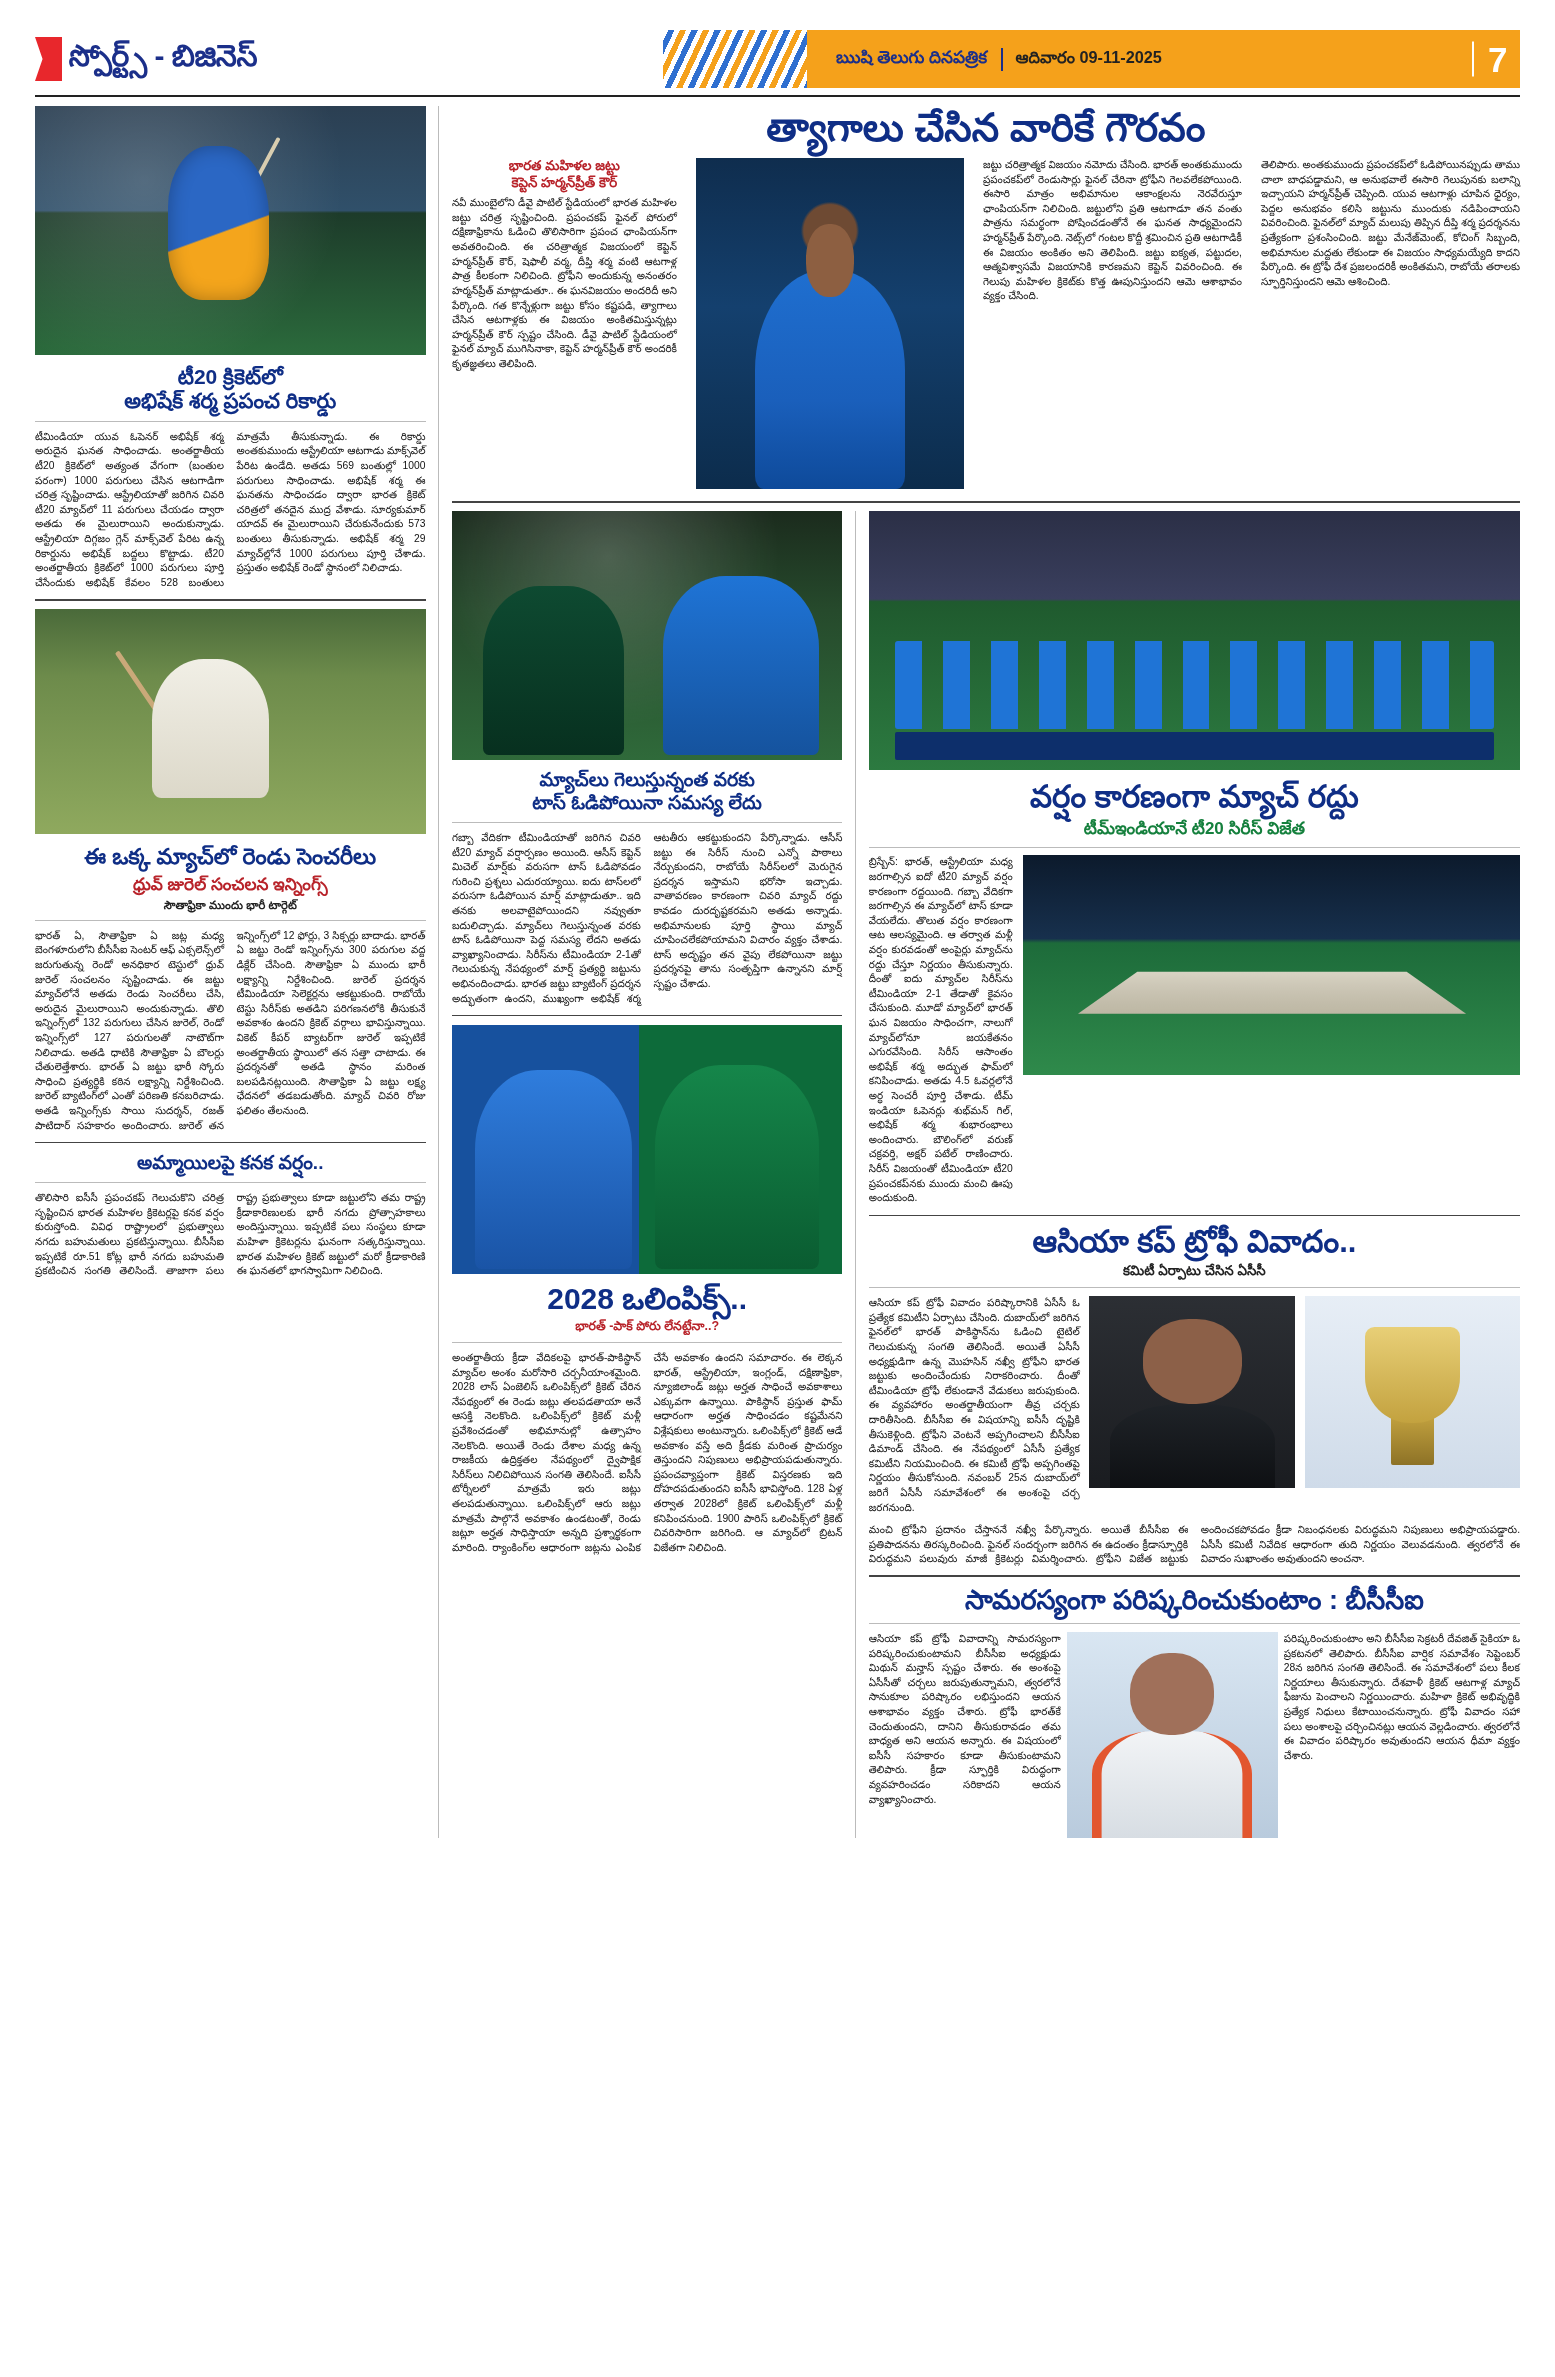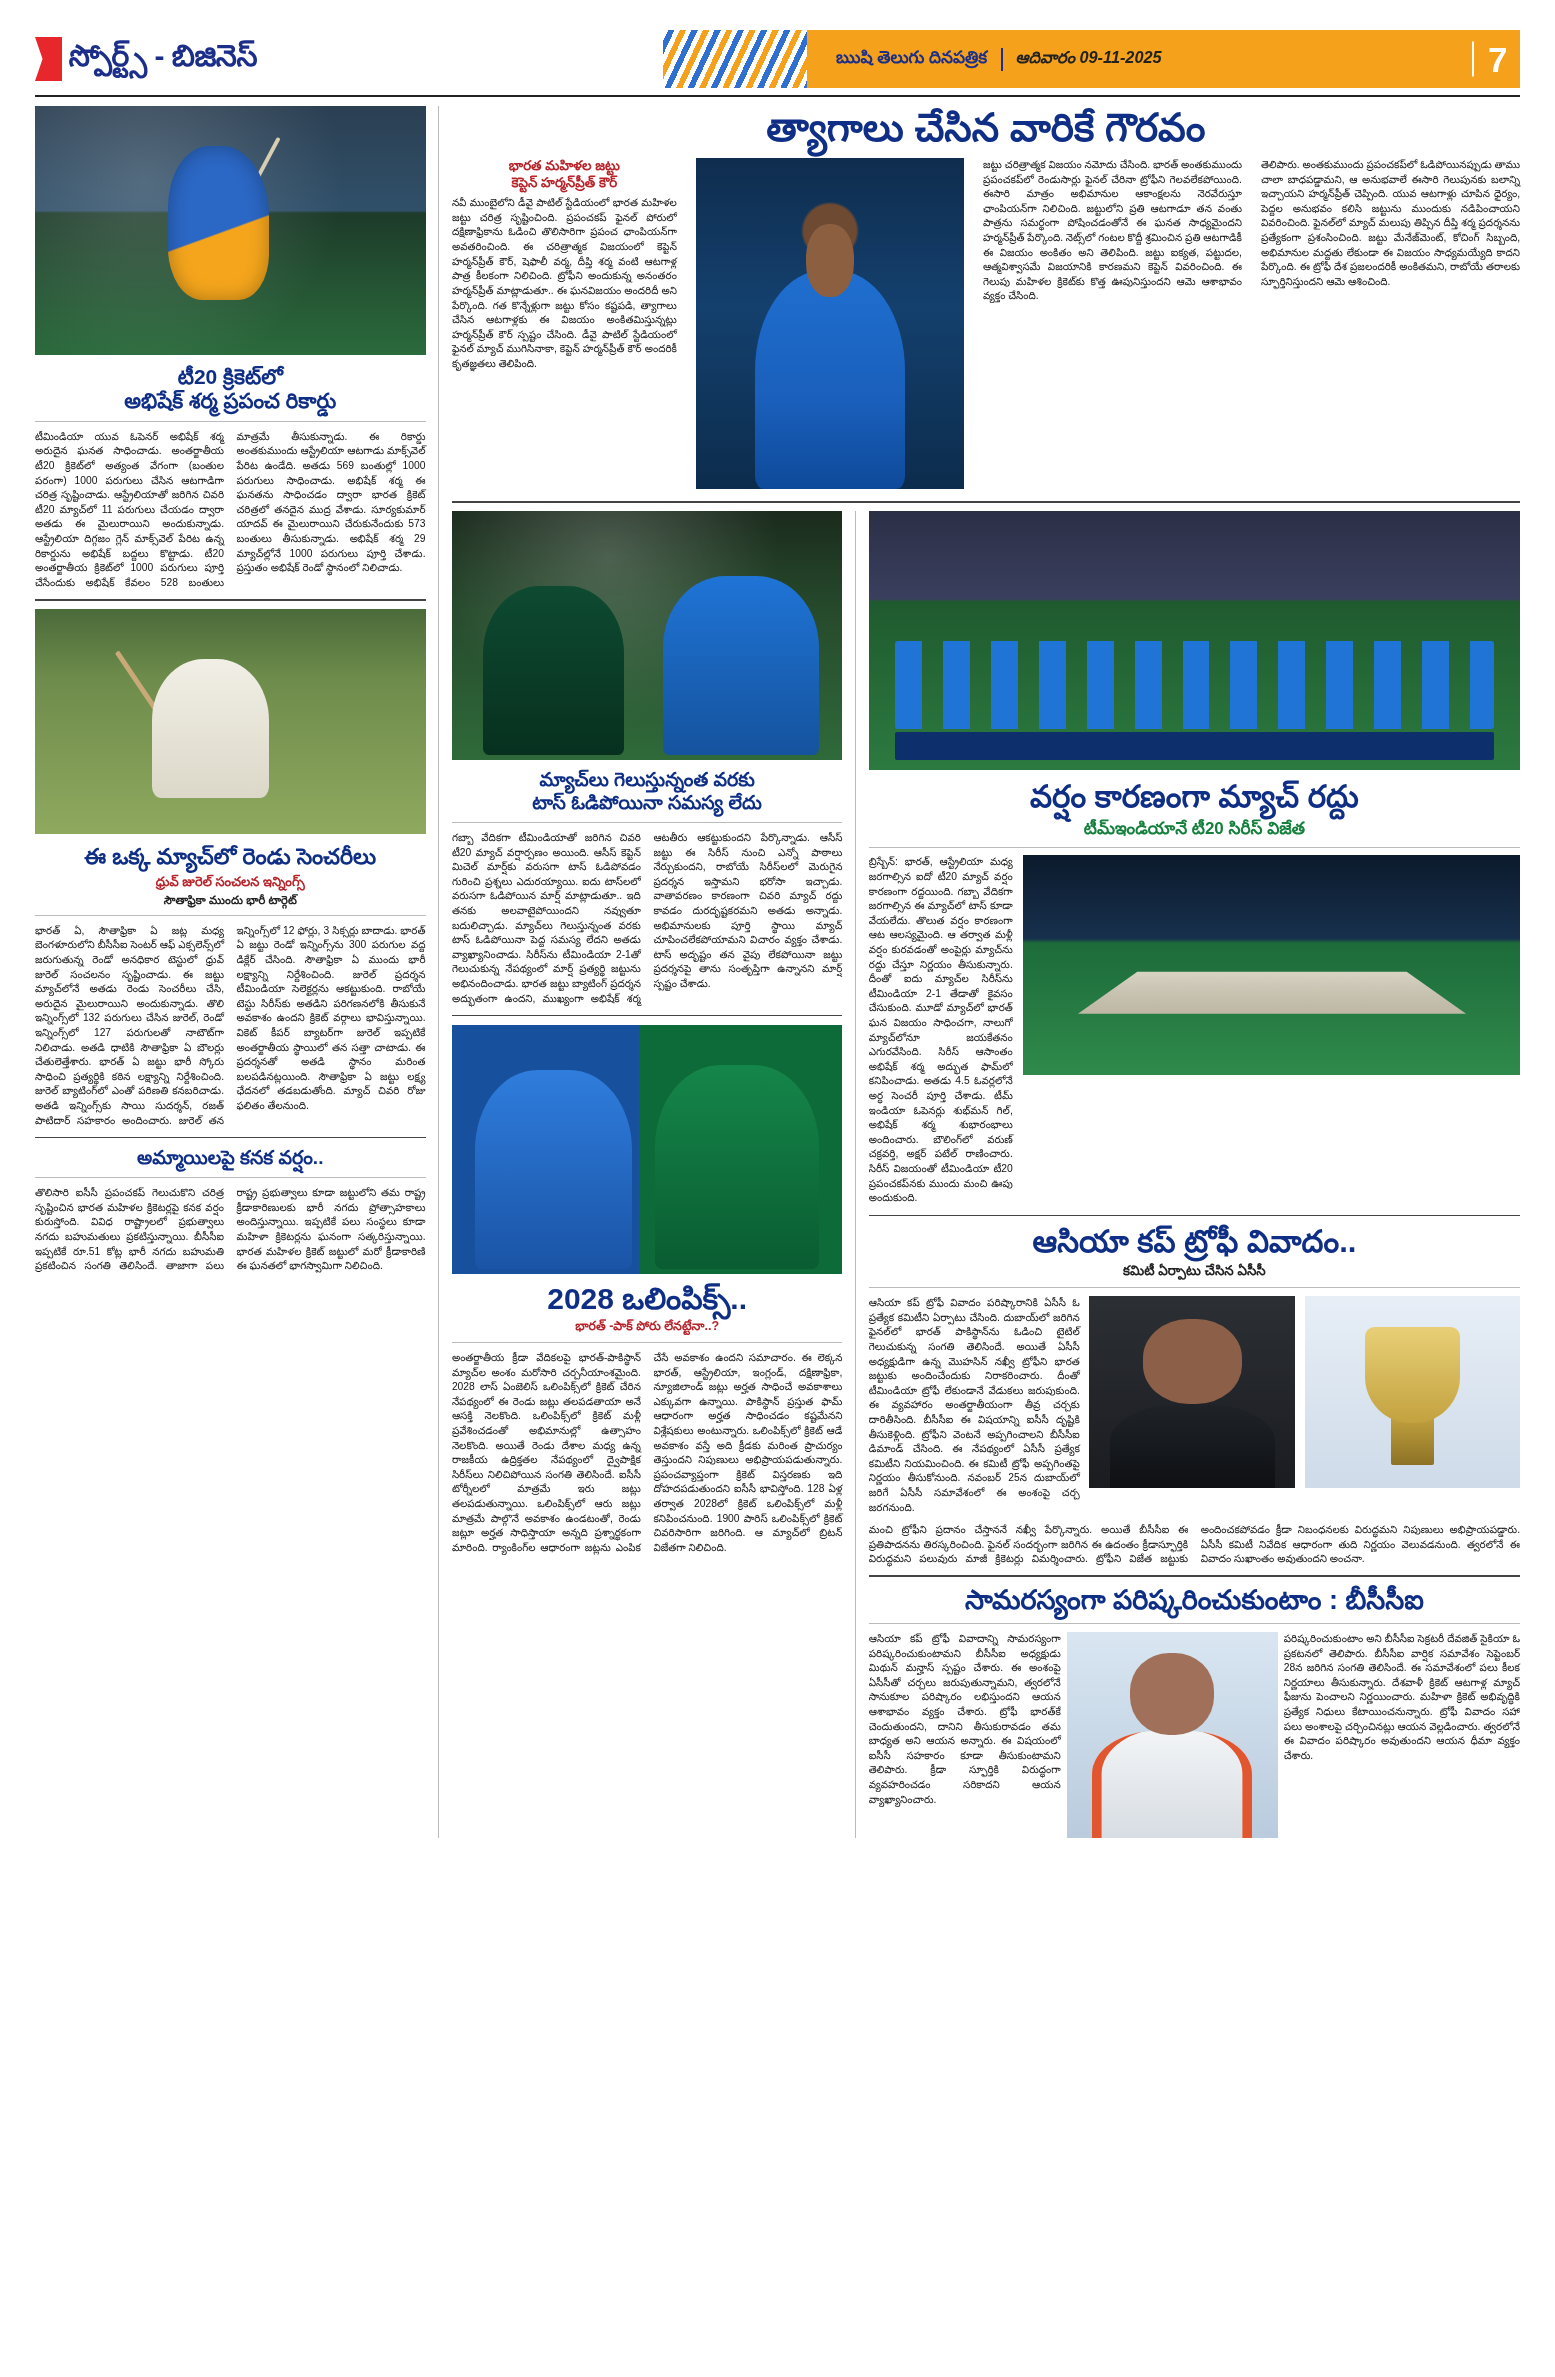--- a/index.html
+++ b/index.html
@@ -76,21 +76,20 @@
     white-space: nowrap;
   }
   .mast-sep {
     width: 2.4px; height: 23px; background:#1b2f8a; margin-right: 12.5px;
   }
   .mast-date {
     font-size: 16.3px;
     font-weight: 700;
     color: #222;
     white-space: nowrap;
-    font-style: italic;
   }
   .mast-pageno {
     position: absolute;
     right: 12.5px; top: 50%;
     transform: translateY(-50%);
     font-size: 35px;
     font-weight: 700;
     color: #ffffff;
     line-height: 1;
     padding-left: 14.4px;
@@ -136,21 +135,21 @@
     text-align: center;
   }
   .hl-sm {
     font-size: 16px;
     font-weight: 700;
     color: #0f2e86;
     line-height: 1.2;
     text-align: center;
   }
   .sub-red {
-    font-size: 13px;
+    font-size: 17px;
     font-weight: 700;
     color: #b8232a;
     text-align: center;
     line-height: 1.25;
   }
   .sub-dark {
     font-size: 12.5px;
     font-weight: 700;
     color: #222;
     text-align: center;

